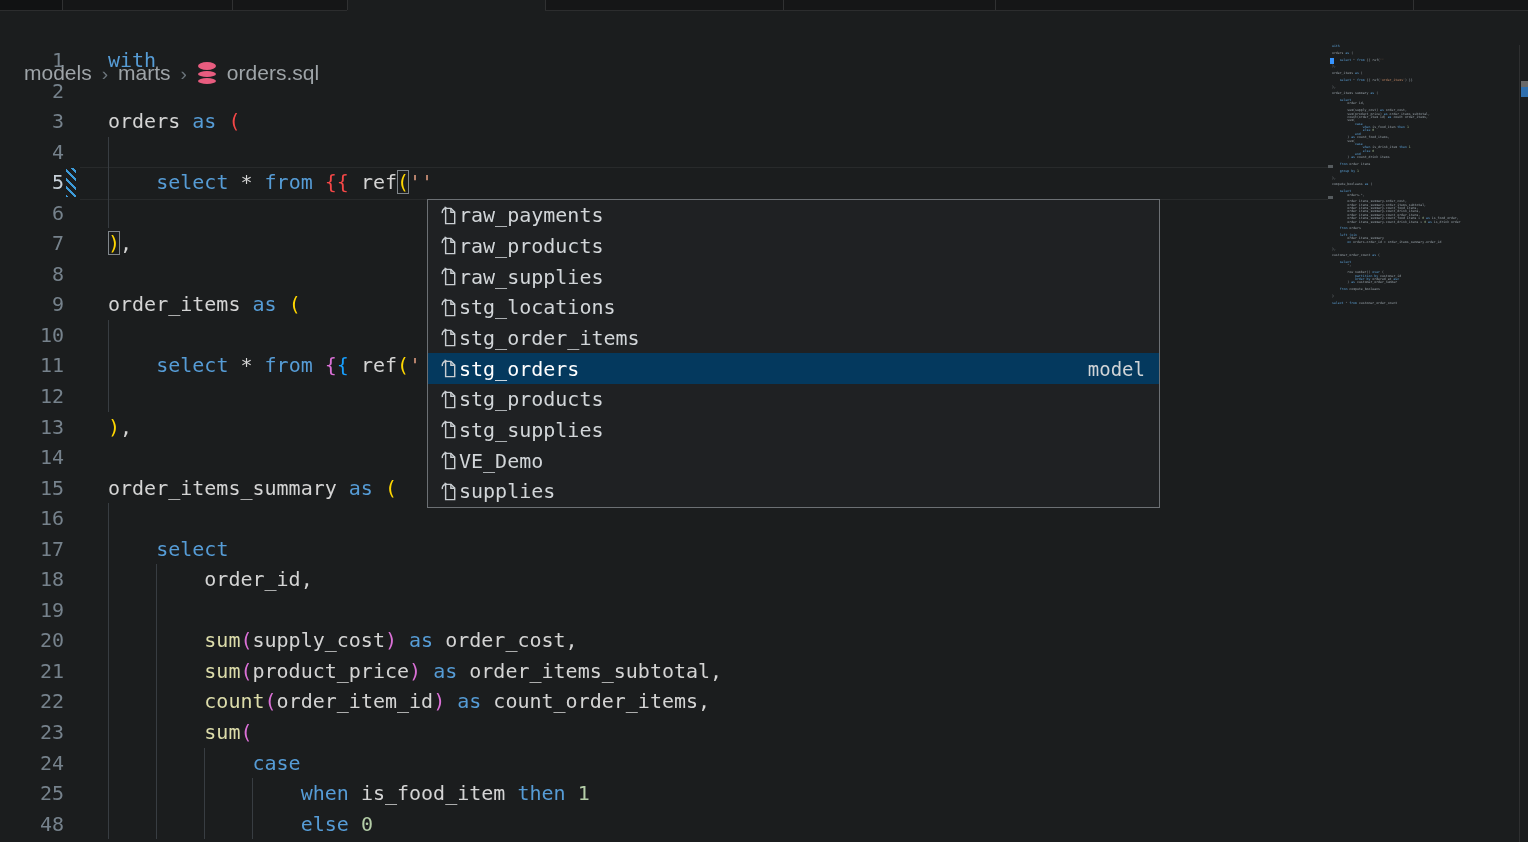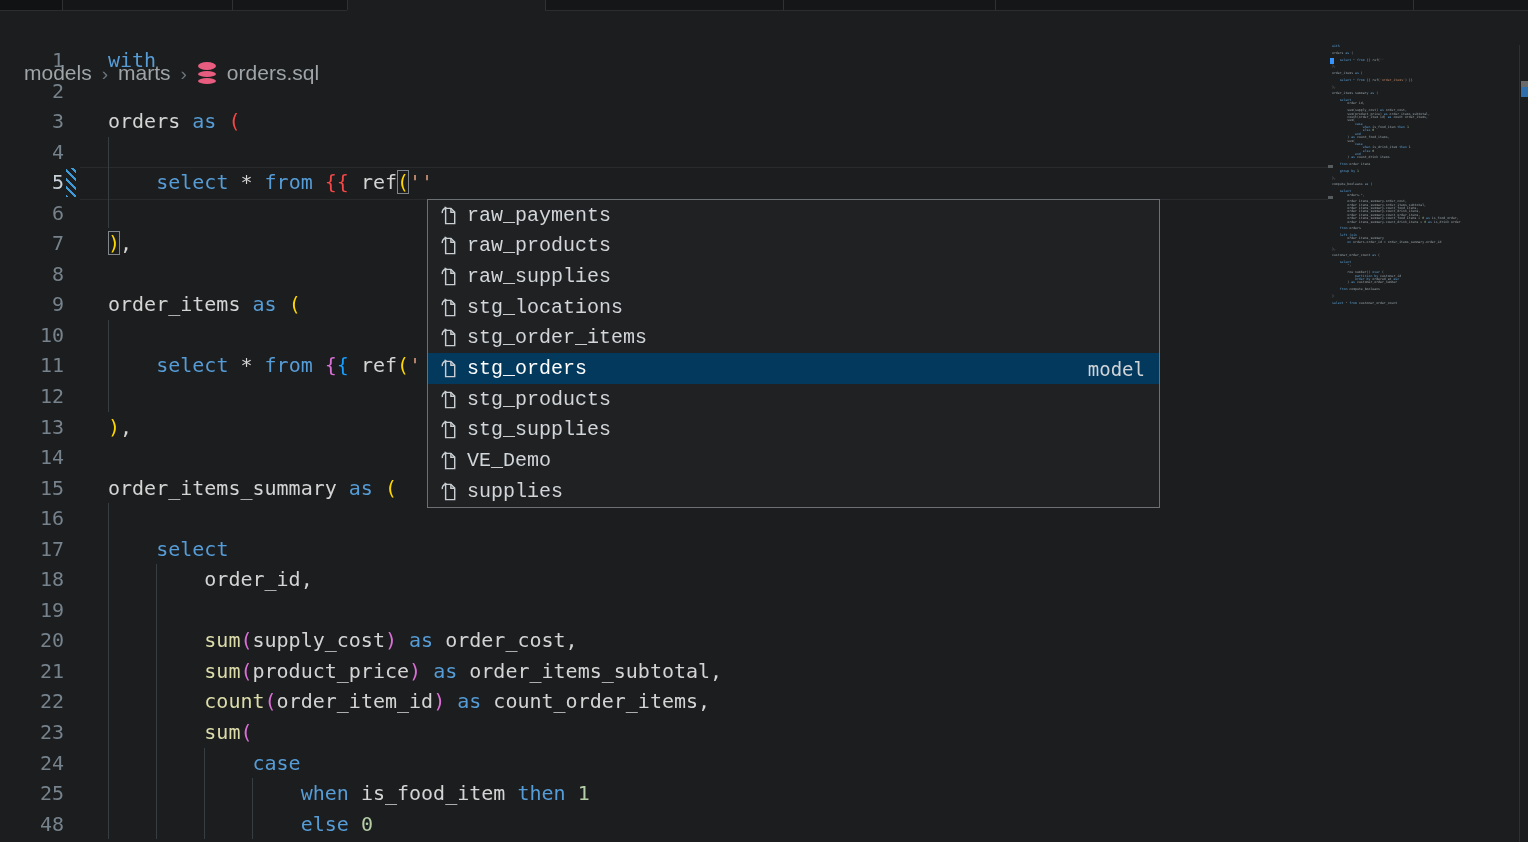--- a/index.html
+++ b/index.html
@@ -32,21 +32,21 @@
   #cur-line{position:absolute;left:80px;top:167.2px;width:1248px;height:30.55px;
             border-top:1px solid rgba(255,255,255,.06);border-bottom:1px solid rgba(255,255,255,.06);}
   #gutter-mod{position:absolute;left:66px;top:168px;width:10px;height:29px;
       background:repeating-linear-gradient(45deg,#3d9bd9 0 2px,transparent 2px 6px);}
   
   #suggest{position:absolute;left:427px;top:199px;width:731px;background:#1f2123;
            border:1px solid #6c7074;z-index:10;}
   .sg-row{display:flex;align-items:center;height:30.66px;padding:0 0 0 10px;
           font-size:20px;color:#d2d6d9;cursor:default;}
   .sg-row.selected{background:#04395e;color:#ffffff;}
-  .sg-label{margin-left:8px;font-family:Liberation Mono, monospace;}
+  .sg-label{}
   .sg-badge{margin-left:auto;padding-right:14px;font-size:19px;color:#d0d4d7;}
   .sg-icon{flex:0 0 21px;height:23px;}
   
   #minimap{position:absolute;left:1332px;top:45px;width:176px;font-size:3.2px;
            line-height:3.38px;white-space:pre;color:#97a1a8;}
   .mk{color:#5a9fd4;} .mstr{color:#c08663;} .mnum{color:#9fb88f;}
   #mm-mod{position:absolute;left:1330px;top:58px;width:4px;height:6px;background:#3794ff;}
   .mm-dash{position:absolute;left:1328px;width:5px;height:3px;background:#565b5e;}
   
   #ruler-border{position:absolute;left:1519px;top:45px;width:1px;height:797px;background:#2e2f30;}

